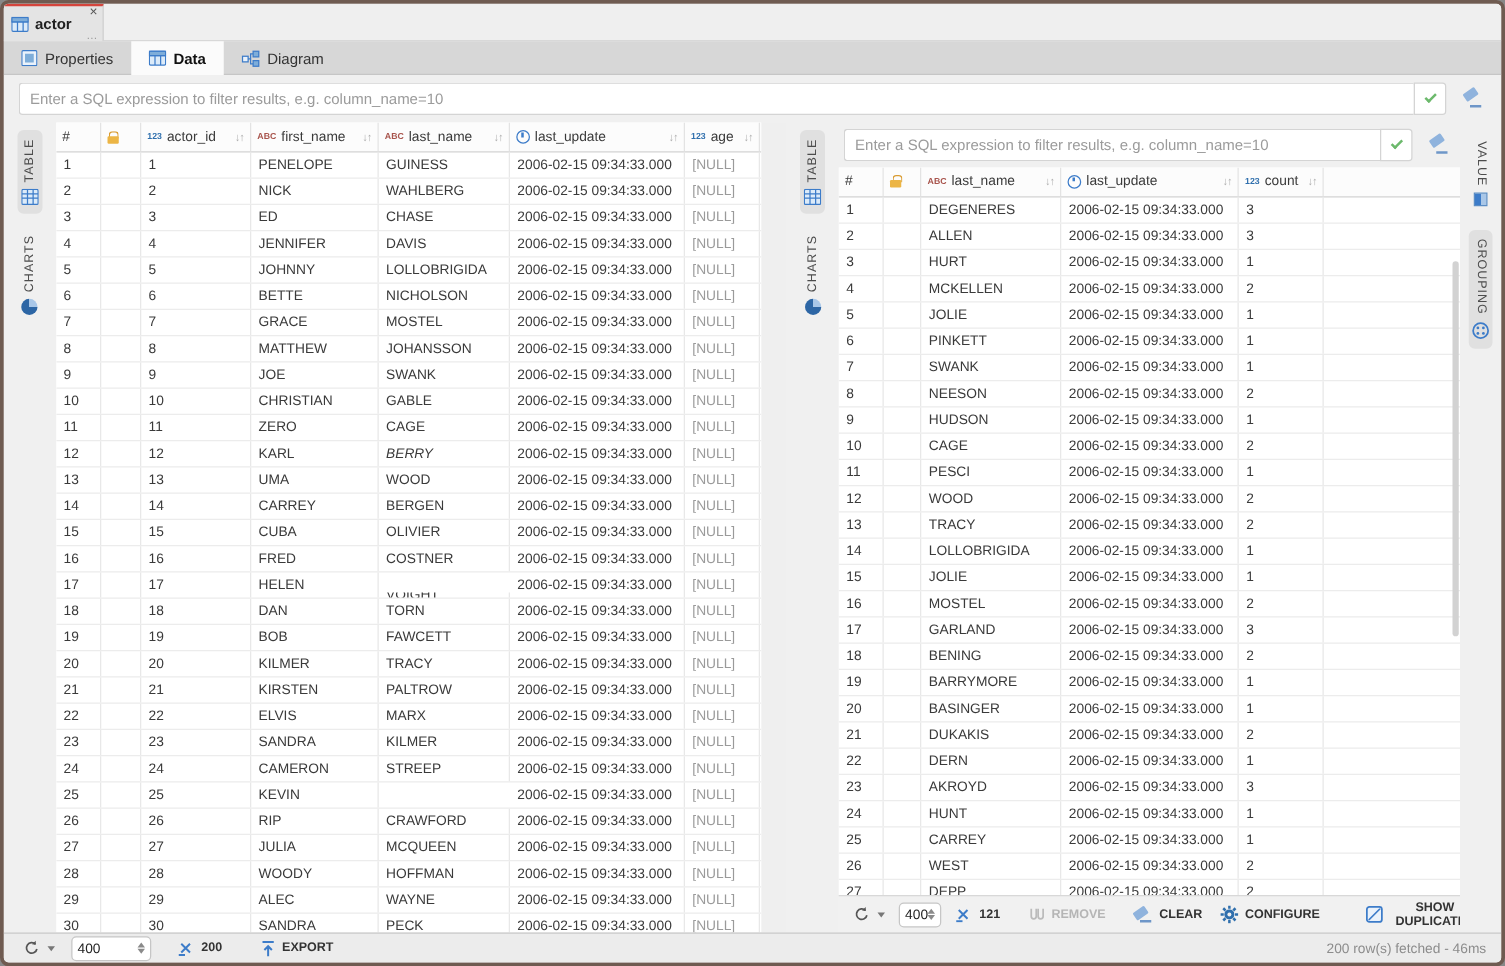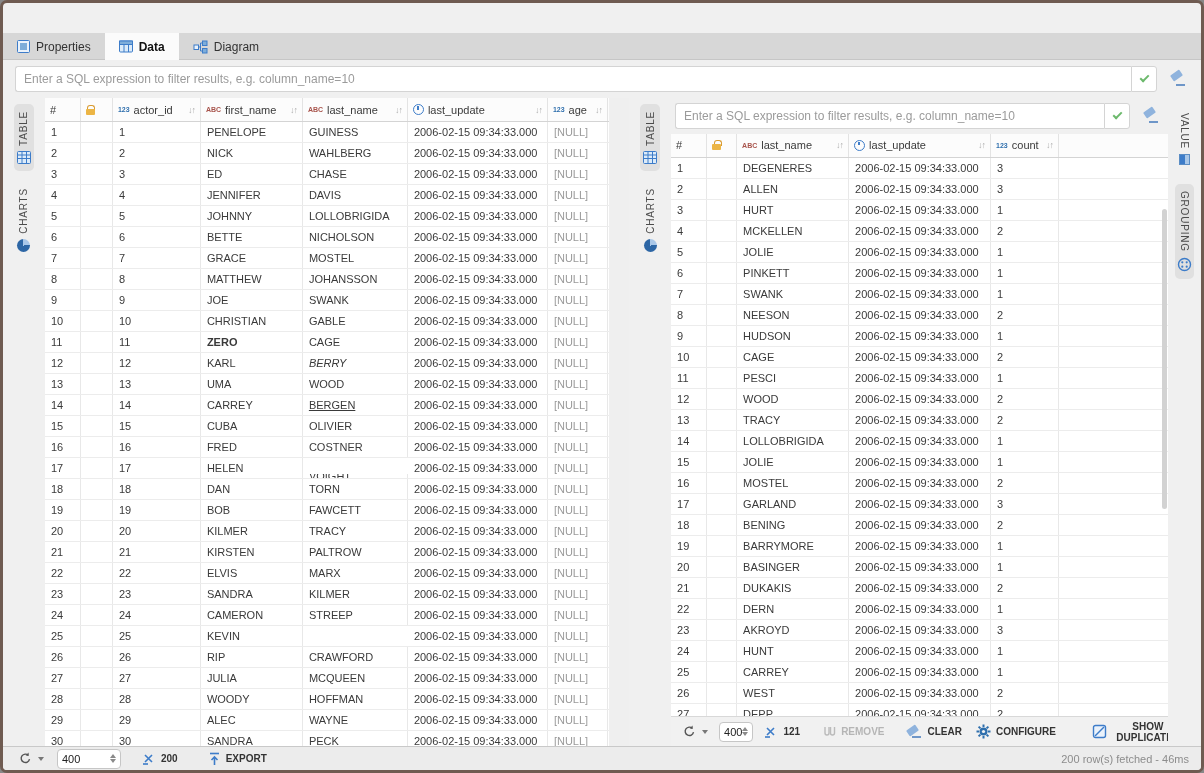--- a/index.html
+++ b/index.html
@@ -87,20 +87,34 @@
   #statusbar { position:absolute; left:0; top:743px; width:1198px; height:24px; background:#ececec; border-top:1px solid #c9c9c9; display:flex; align-items:center; padding:0 12px; gap:10px; }
   #statusbar .status-text { margin-left:auto; font-size:11px; color:#8c8c8c; }
 
   .vscroll { position:absolute; right:1px; top:75px; width:5px; height:300px; background:#d2d2d2; border-radius:3px; }
 </style>
 </head>
 <body>
 
 <div id="window">
 
+  <div id="editor-strip">
+    <div class="editor-tab">
+      <svg width="14" height="13" viewBox="0 0 14 13">
+          <rect x="0.5" y="1" width="13" height="11" rx="1" fill="#dcebf9" stroke="#3d7cc9"></rect>
+          <line x1="0.5" y1="4.5" x2="13.5" y2="4.5" stroke="#3d7cc9"></line>
+          <line x1="5" y1="1" x2="5" y2="12" stroke="#3d7cc9"></line>
+          <line x1="9.5" y1="1" x2="9.5" y2="12" stroke="#3d7cc9"></line>
+          <rect x="0.5" y="1" width="13" height="3.5" fill="#7eadd9" stroke="#3d7cc9"></rect>
+        </svg>
+      <span class="title">actor</span>
+      <span class="tab-x">×</span>
+      <span class="tab-dots">…</span>
+    </div>
+  </div>
 
   <div id="subtab-bar">
     <div class="subtab">
       <svg width="13" height="13" viewBox="0 0 13 13">
           <rect x="0.5" y="0.5" width="12" height="12" rx="1" fill="#eaf2fb" stroke="#3d7cc9"></rect>
           <rect x="3" y="3" width="7" height="7" fill="#7eadd9"></rect>
         </svg>
       <span>Properties</span>
     </div>
     <div class="subtab active">
@@ -287,21 +301,21 @@
             <div class="gcell" style="width: 102px;">CHRISTIAN</div>
             <div class="gcell" style="width: 105px;">GABLE</div>
             <div class="gcell" style="width: 140px;">2006-02-15 09:34:33.000</div>
             <div class="gcell null" style="width: 60px;">[NULL]</div>
             <div class="gcell filler"></div>
           </div>
           <div class="grow">
             <div class="gcell" style="width: 36px;">11</div>
             <div class="gcell" style="width: 32px;"></div>
             <div class="gcell" style="width: 88px;">11</div>
-            <div class="gcell" style="width: 102px; font-weight: bold;">ZERO</div>
+            <div class="gcell" style="width: 102px;">ZERO</div>
             <div class="gcell" style="width: 105px;">CAGE</div>
             <div class="gcell" style="width: 140px;">2006-02-15 09:34:33.000</div>
             <div class="gcell null" style="width: 60px;">[NULL]</div>
             <div class="gcell filler"></div>
           </div>
           <div class="grow">
             <div class="gcell" style="width: 36px;">12</div>
             <div class="gcell" style="width: 32px;"></div>
             <div class="gcell" style="width: 88px;">12</div>
             <div class="gcell" style="width: 102px;">KARL</div>
@@ -318,21 +332,21 @@
             <div class="gcell" style="width: 105px;">WOOD</div>
             <div class="gcell" style="width: 140px;">2006-02-15 09:34:33.000</div>
             <div class="gcell null" style="width: 60px;">[NULL]</div>
             <div class="gcell filler"></div>
           </div>
           <div class="grow">
             <div class="gcell" style="width: 36px;">14</div>
             <div class="gcell" style="width: 32px;"></div>
             <div class="gcell" style="width: 88px;">14</div>
             <div class="gcell" style="width: 102px;">CARREY</div>
-            <div class="gcell" style="width: 105px; text-decoration: underline;">BERGEN</div>
+            <div class="gcell" style="width: 105px;">BERGEN</div>
             <div class="gcell" style="width: 140px;">2006-02-15 09:34:33.000</div>
             <div class="gcell null" style="width: 60px;">[NULL]</div>
             <div class="gcell filler"></div>
           </div>
           <div class="grow">
             <div class="gcell" style="width: 36px;">15</div>
             <div class="gcell" style="width: 32px;"></div>
             <div class="gcell" style="width: 88px;">15</div>
             <div class="gcell" style="width: 102px;">CUBA</div>
             <div class="gcell" style="width: 105px;">OLIVIER</div>

